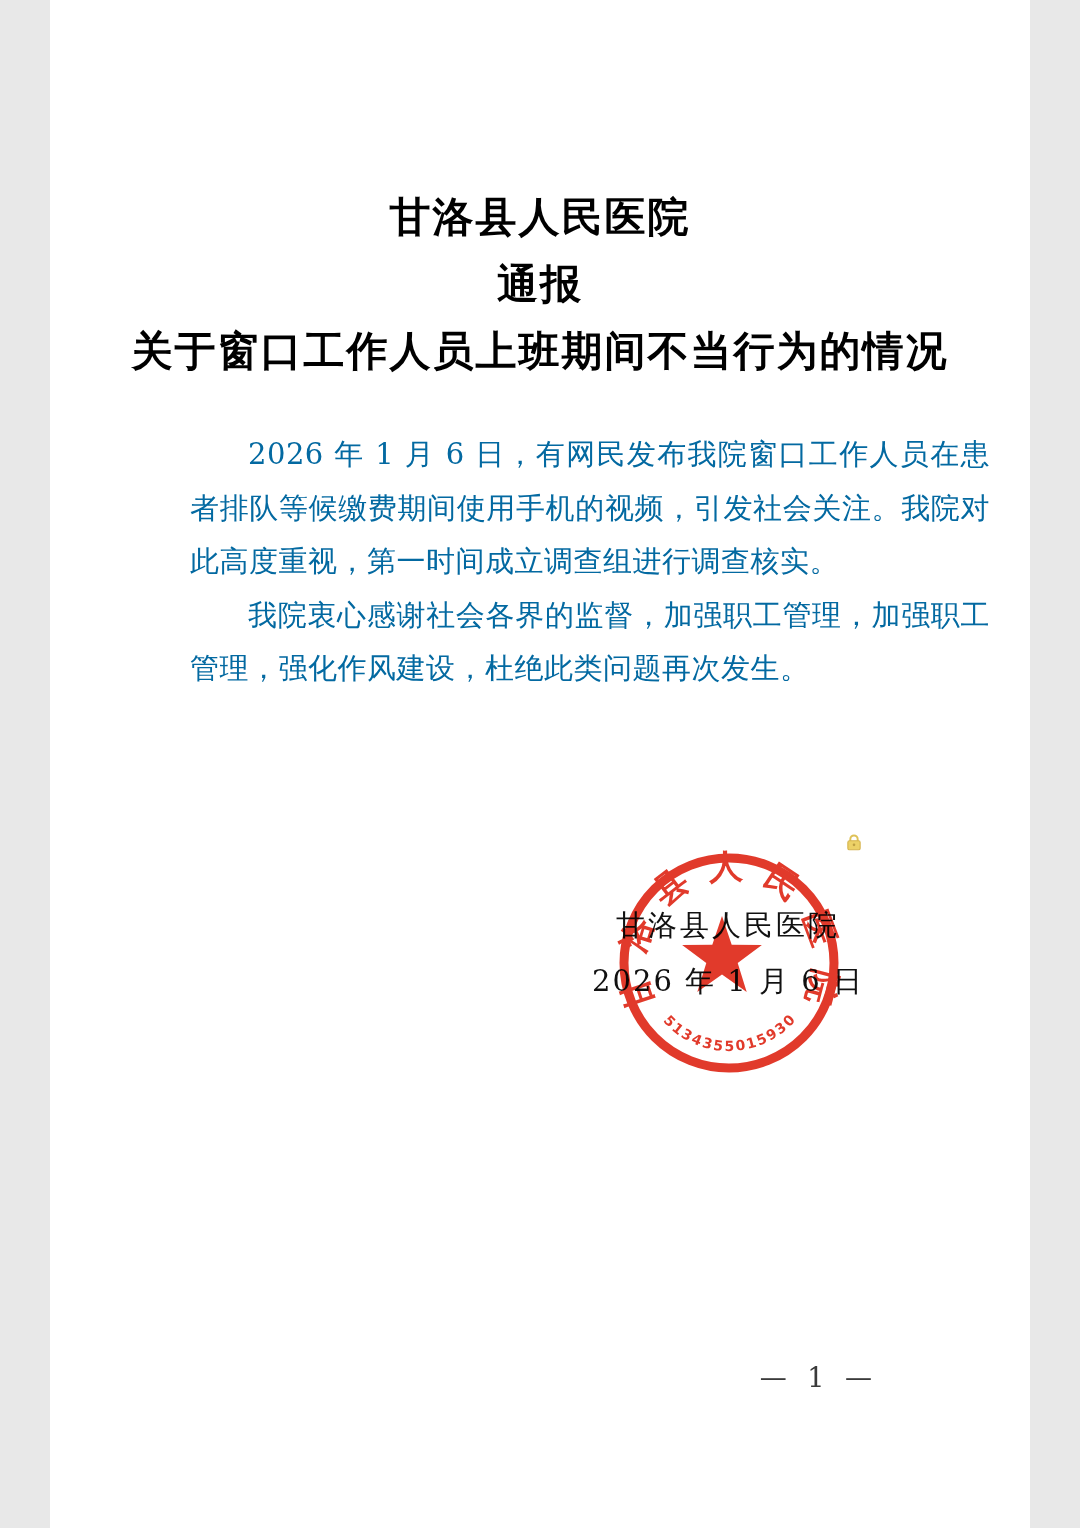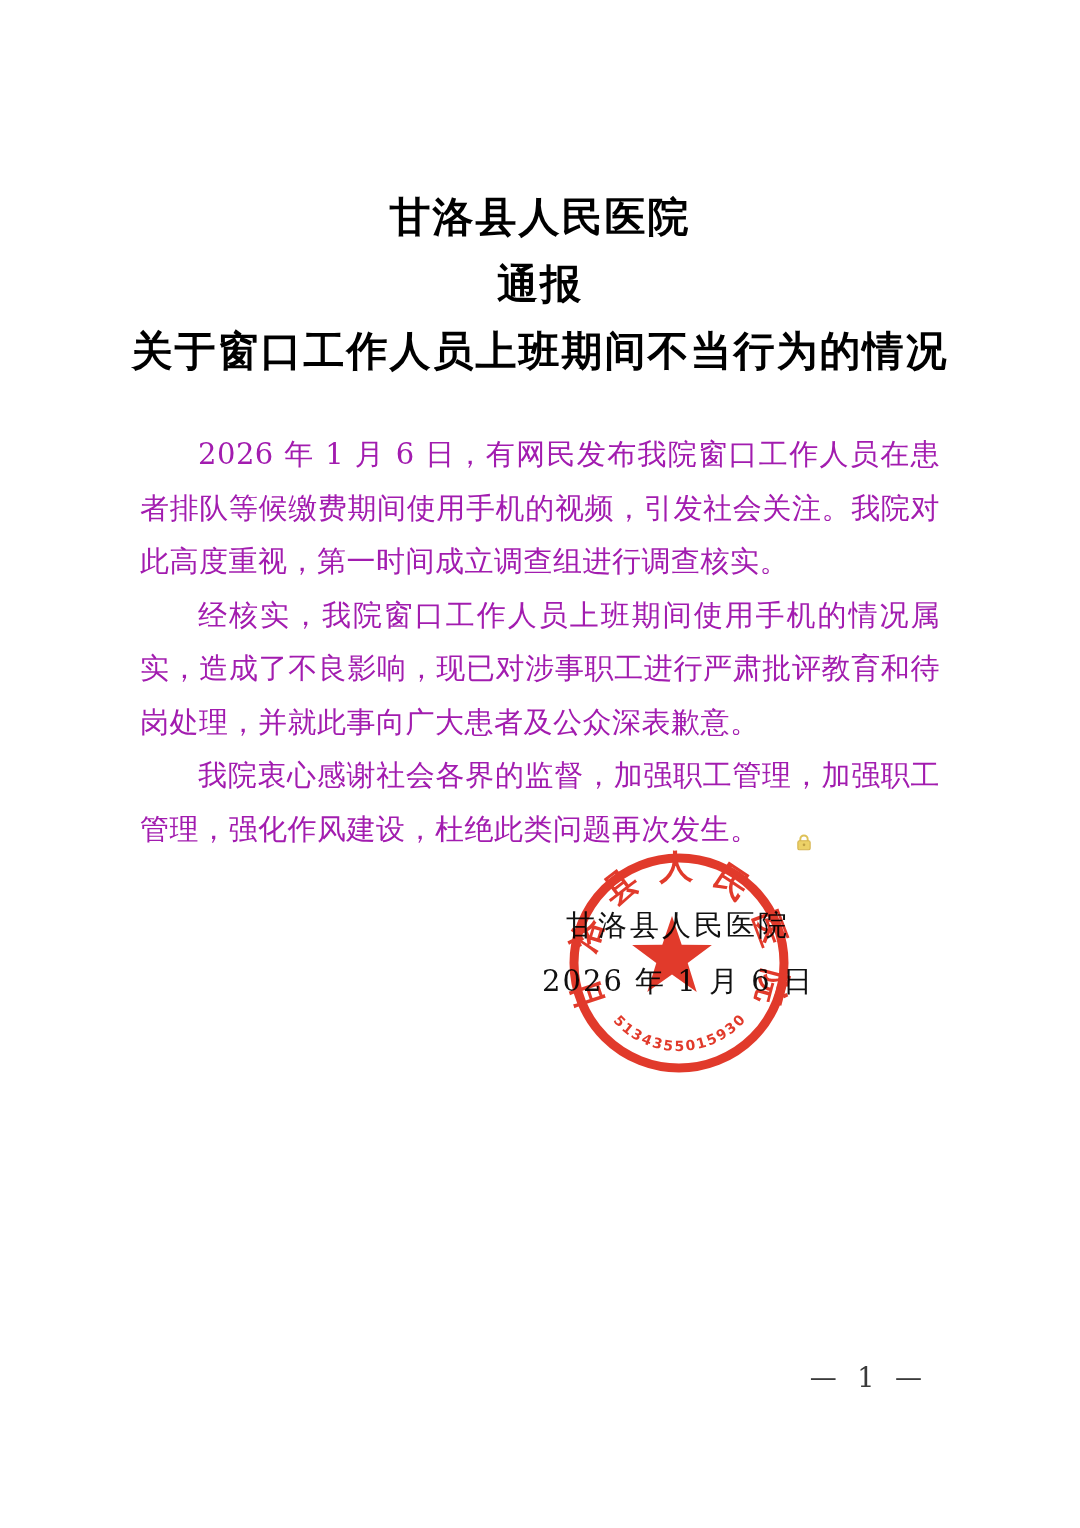--- a/index.html
+++ b/index.html
@@ -2,21 +2,21 @@
 <html><head>
 <meta charset="utf-8">
 <style>
   html, body {
     margin: 0;
     padding: 0;
     background: #e8e8e8;
   }
   .page {
     position: relative;
-    width: 1080px;
+    width: 980px;
     height: 1528px;
     margin: 0 auto;
     background: #ffffff;
     overflow: hidden;
     font-family: "DejaVu Serif", "Liberation Serif", serif;
     color: #1b1b1b;
   }
   
   .title-block {
     position: absolute;
@@ -33,21 +33,21 @@
   .title-line { display: block; }
   
   .body-block {
     position: absolute;
     top: 428px;
     left: 140px;
     width: 800px;
     font-size: 29px;
     line-height: 53.5px;
     text-align: justify;
-    color: #a21caf;
+    color: #0369a1;
   }
   .body-block p {
     margin: 0;
     text-indent: 2em;
     letter-spacing: 0.5px;
   }
   
   .sign-org {
     position: absolute;
     top: 906px;
@@ -105,21 +105,20 @@
 <div class="page">
 
   <div class="title-block">
     <span class="title-line">甘洛县人民医院</span>
     <span class="title-line">通报</span>
     <span class="title-line">关于窗口工作人员上班期间不当行为的情况</span>
   </div>
 
   <div class="body-block">
     <p>2026 年 1 月 6 日，有网民发布我院窗口工作人员在患者排队等候缴费期间使用手机的视频，引发社会关注。我院对此高度重视，第一时间成立调查组进行调查核实。</p>
-    <p>经核实，我院窗口工作人员上班期间使用手机的情况属实，造成了不良影响，现已对涉事职工进行严肃批评教育和待岗处理，并就此事向广大患者及公众深表歉意。</p>
     <p>我院衷心感谢社会各界的监督，加强职工管理，加强职工管理，强化作风建设，杜绝此类问题再次发生。</p>
   </div>
 
   <div class="sign-org">甘洛县人民医院</div>
   <div class="sign-date">2026 年 1 月 6 日</div>
 
   <div class="lock-badge">
     <svg viewBox="0 0 20 22" xmlns="http://www.w3.org/2000/svg">
       <path d="M5.5,10 V7.5 a4.5,4.5 0 0 1 9,0 V10" fill="none" stroke="#d9b73a" stroke-width="2.4"></path>
       <rect x="2.5" y="9.5" width="15" height="11" rx="2" fill="#e9c94d" stroke="#cfa832" stroke-width="1.4"></rect>

